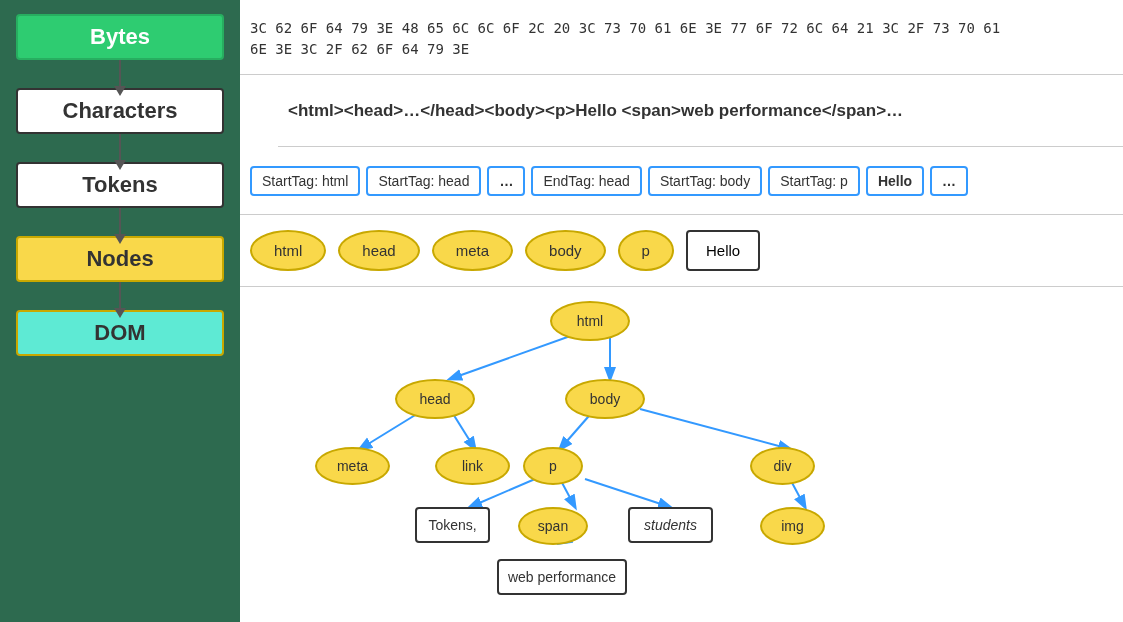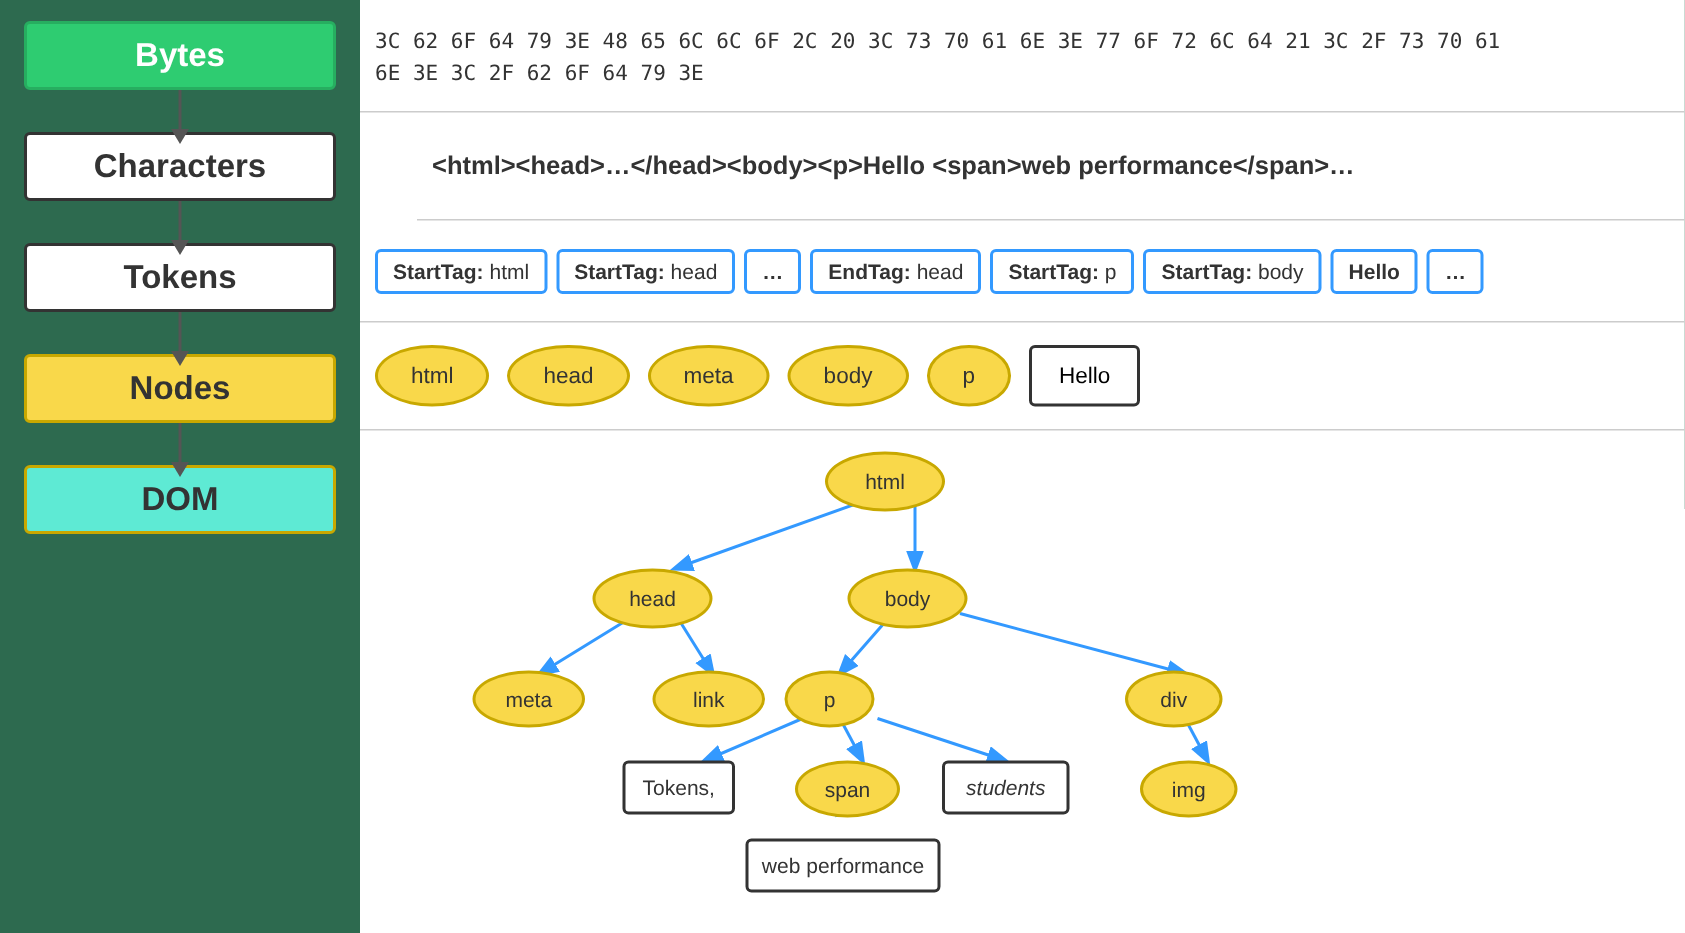--- a/index.html
+++ b/index.html
@@ -139,21 +139,21 @@
       border-radius: 4px;
       padding: 5px 10px;
       font-size: 14px;
       font-weight: bold;
       background: #fff;
       color: #333;
       white-space: nowrap;
     }
 
     .token-box .tag-type {
-      font-weight: bold;
+      font-weight: normal;
     }
 
     .token-box .tag-value {
       font-weight: normal;
     }
 
     .token-ellipsis {
       border: 2px solid #3399ff;
       border-radius: 4px;
       padding: 5px 10px;
@@ -277,25 +277,25 @@
         <span class="tag-type">StartTag:</span>
         <span class="tag-value"> head</span>
       </div>
       <div class="token-ellipsis">…</div>
       <div class="token-box">
         <span class="tag-type">EndTag:</span>
         <span class="tag-value"> head</span>
       </div>
       <div class="token-box">
         <span class="tag-type">StartTag:</span>
+        <span class="tag-value"> body</span>
+      </div>
+      <div class="token-box">
+        <span class="tag-type">StartTag:</span>
         <span class="tag-value"> p</span>
-      </div>
-      <div class="token-box">
-        <span class="tag-type">StartTag:</span>
-        <span class="tag-value"> body</span>
       </div>
       <div class="token-box">
         <span>Hello</span>
       </div>
       <div class="token-ellipsis">…</div>
     </div>
 
     <div class="content-row nodes-row">
       <div class="node-oval">
         <span>html</span>
@@ -377,21 +377,21 @@
         </div>
 
         <div class="dom-oval" style="width:65px;height:38px;left:500px;top:150px;">
           <span>div</span>
         </div>
 
         <div class="dom-box" style="width:75px;height:36px;left:165px;top:210px;">
           <span>Tokens,</span>
         </div>
 
-        <div class="dom-oval" style="width:70px;height:38px;left:280px;top:210px;">
+        <div class="dom-oval" style="width:70px;height:38px;left:268px;top:210px;">
           <span>span</span>
         </div>
 
         <div class="dom-box" style="width:85px;height:36px;left:378px;top:210px;font-style:italic;">
           <span>students</span>
         </div>
 
         <div class="dom-oval" style="width:65px;height:38px;left:510px;top:210px;">
           <span>img</span>
         </div>

